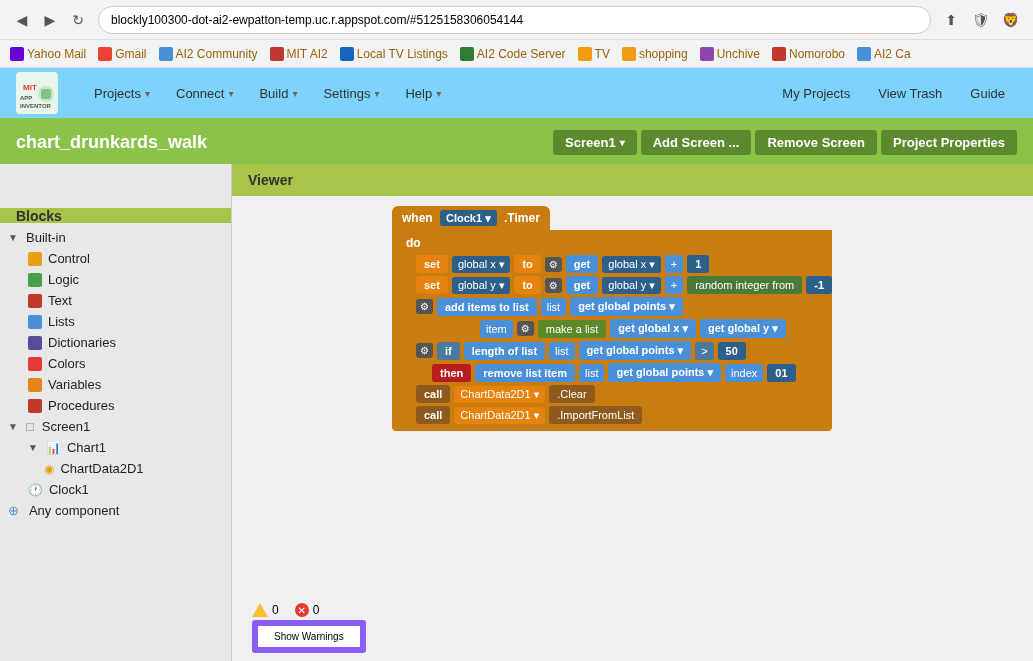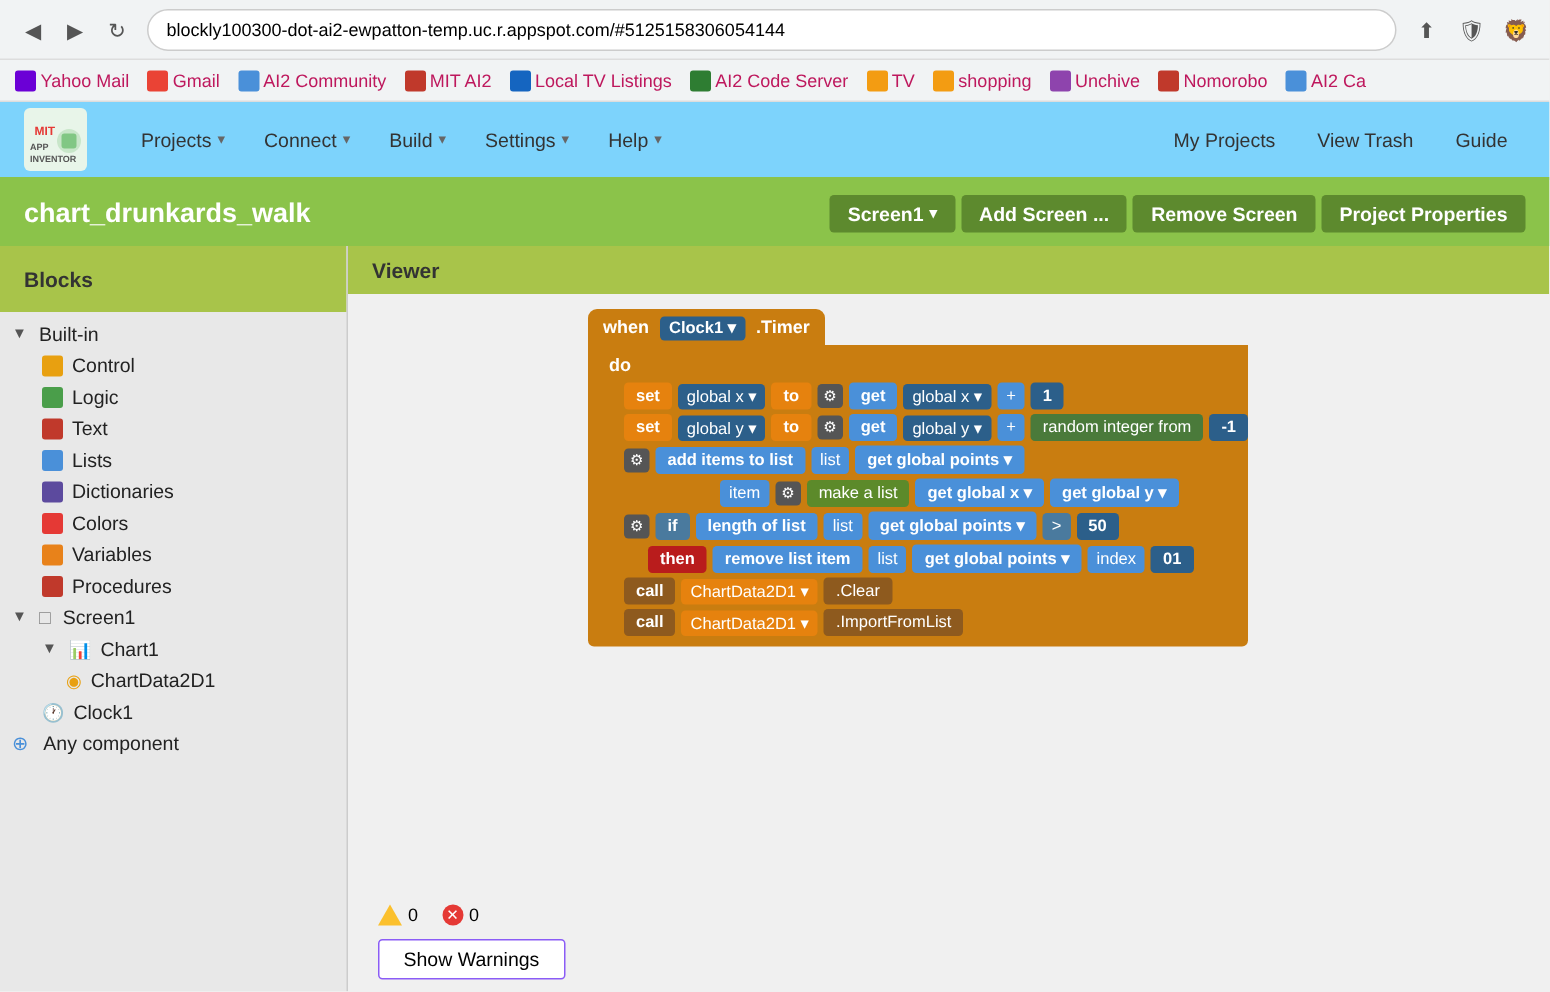--- a/index.html
+++ b/index.html
@@ -47,21 +47,21 @@
       padding: 3px 10px;
       display: flex;
       align-items: center;
       gap: 12px;
       height: 28px;
       font-size: 12px;
       overflow: hidden;
     }
     .bookmark-item {
       display: flex; align-items: center; gap: 3px;
-      cursor: pointer; color: #be185d;
+      cursor: pointer; color: #a16207;
       white-space: nowrap;
     }
     .bm-icon { width: 14px; height: 14px; border-radius: 2px; display: inline-block; }
 
     
     .app-header {
       background: #7dd3fc;
       border-bottom: 2px solid #8bc34a;
       padding: 0 16px;
       display: flex;
@@ -139,22 +139,22 @@
       border-right: 1px solid #ccc;
       overflow-y: auto;
       flex-shrink: 0;
     }
     .blocks-header {
       background: #a8c44a;
       padding: 6px 16px;
       font-size: 14px;
       font-weight: bold;
       color: #333;
-      height: 44px;
-      display: flex; align-items: center;
+      height: 15px;
+      display: flex; align-items: center; margin-top: 44px;
     }
 
     .tree-section { padding: 4px 0; }
     .tree-item {
       display: flex; align-items: center; gap: 6px;
       padding: 3px 10px 3px 16px;
       cursor: pointer;
       color: #222;
       font-size: 13px;
     }
@@ -182,24 +182,24 @@
       padding: 8px;
       height: calc(100% - 32px);
       overflow: hidden;
     }
     .show-warnings-btn {
       position: absolute;
       bottom: 8px;
       left: 20px;
       padding: 5px 16px;
       background: white;
-      border: 1px solid #8b5cf6;
+      border: 6px solid #8b5cf6;
       border-radius: 3px;
       cursor: pointer;
-      font-size: 13px;
+      font-size: 10px;
     }
 
     .main-wrapper {
       display: flex;
       flex-direction: column;
       height: 661px;
       overflow: hidden;
     }
 
     .content-area {

